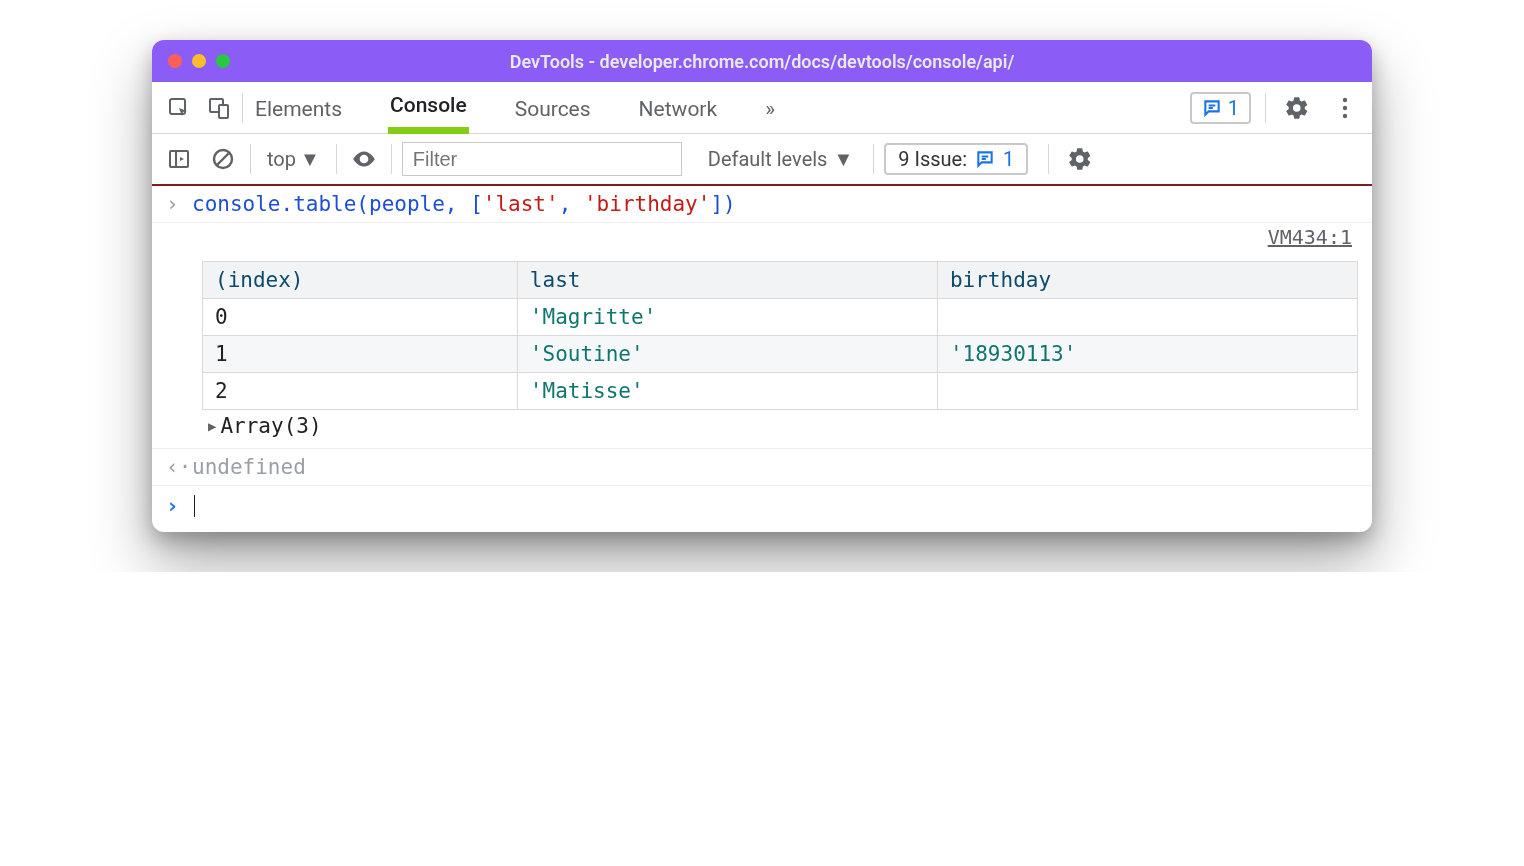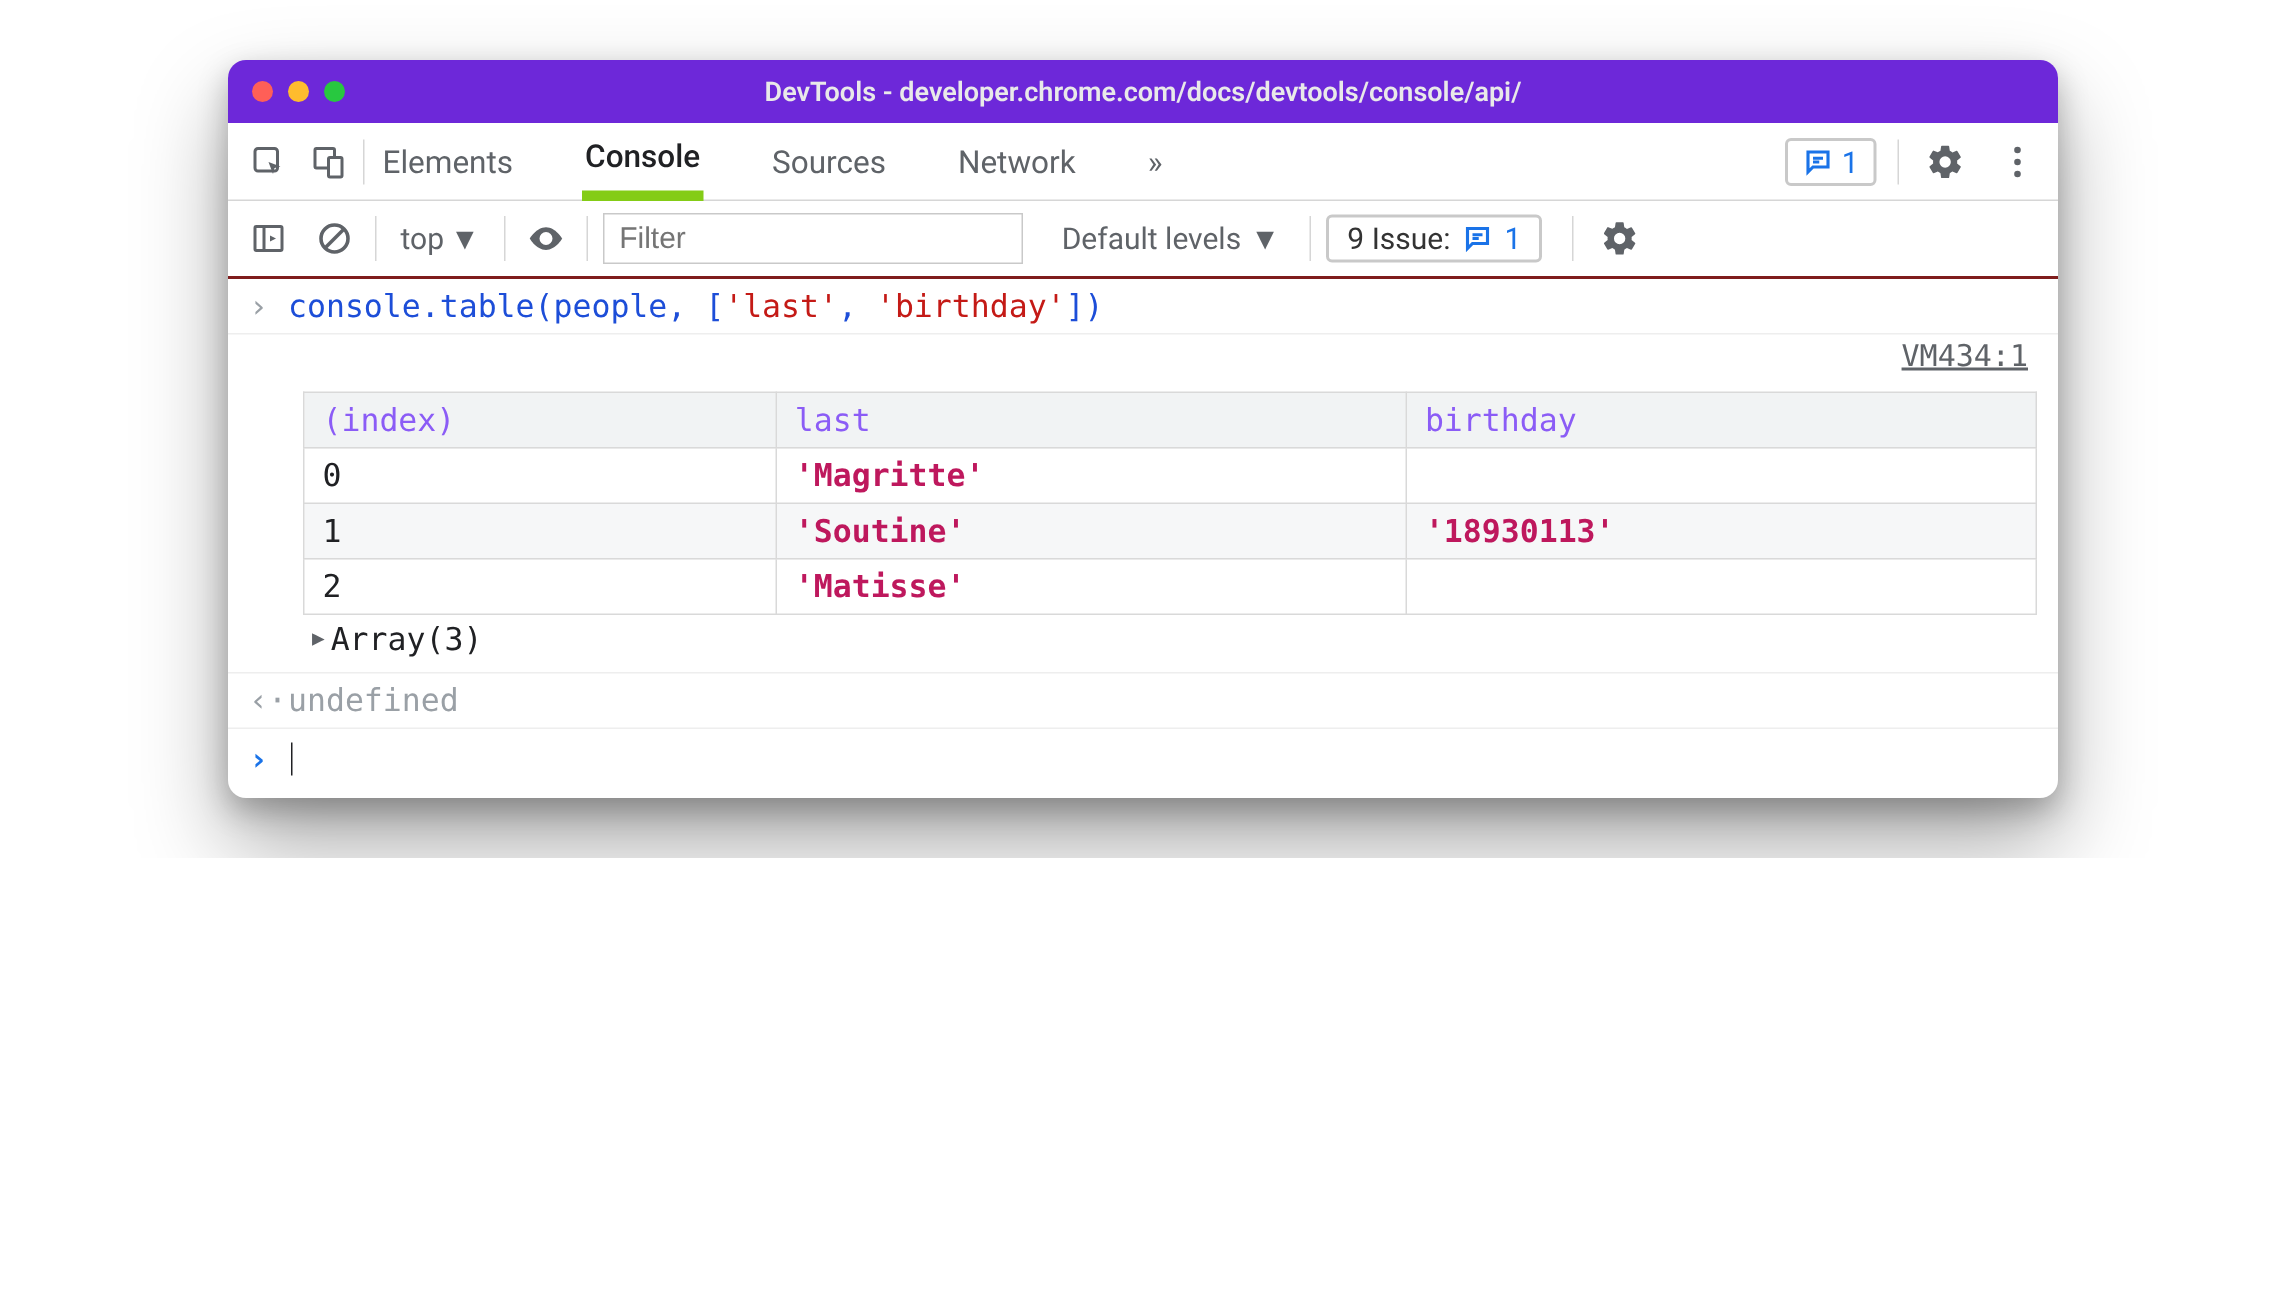--- a/index.html
+++ b/index.html
@@ -13,21 +13,21 @@
     padding: 40px;
   }
   .window {
     width: 1220px;
     background: #fff;
     border-radius: 12px;
     box-shadow: 0 30px 60px rgba(0,0,0,0.35), 0 8px 20px rgba(0,0,0,0.25);
     overflow: hidden;
   }
   .titlebar {
-    background: #6d28d9;
+    background: #8b5cf6;
     height: 42px;
     display: flex;
     align-items: center;
     padding: 0 16px;
     position: relative;
   }
   .traffic { display: flex; gap: 10px; }
   .dot { width: 14px; height: 14px; border-radius: 50%; }
   .dot.red { background: #ff5f57; }
   .dot.yellow { background: #febc2e; }
@@ -101,24 +101,24 @@
   }
   .table-wrap { padding: 0 14px 2px 50px; }
   .ctable {
     width:100%; border-collapse:collapse; font-size:21px;
     border:1px solid #cfcfcf;
   }
   .ctable th, .ctable td {
     border:1px solid #d9d9d9; padding:6px 12px; text-align:left;
     font-weight:normal;
   }
-  .ctable th { background:#f1f3f4; color:#8b5cf6; font-family:Menlo,monospace;}
+  .ctable th { background:#f1f3f4; color:#0c4a6e; font-family:Menlo,monospace;}
   .ctable tr.alt td { background:#f6f7f8; }
   .ctable td { font-family:Menlo,monospace; color:#202124;}
-  .ctable td .str { color:#be185d;font-weight:bold; }
+  .ctable td .str { color:#0f766e; }
   .arrbtn { display:flex; align-items:center; gap:4px; padding:4px 0 8px 6px; font-family:Menlo,monospace; color:#202124;}
   .tri { font-size:14px; color:#5f6368;}
   .undef { color:#9aa0a6; }
   .cursor-line { display:flex; align-items:center; padding:8px 14px 14px;}
   .caret { width:1px; height:22px; background:#202124; margin-left:2px;}
   svg { display:block; }
 </style>
 </head>
 <body>
 

